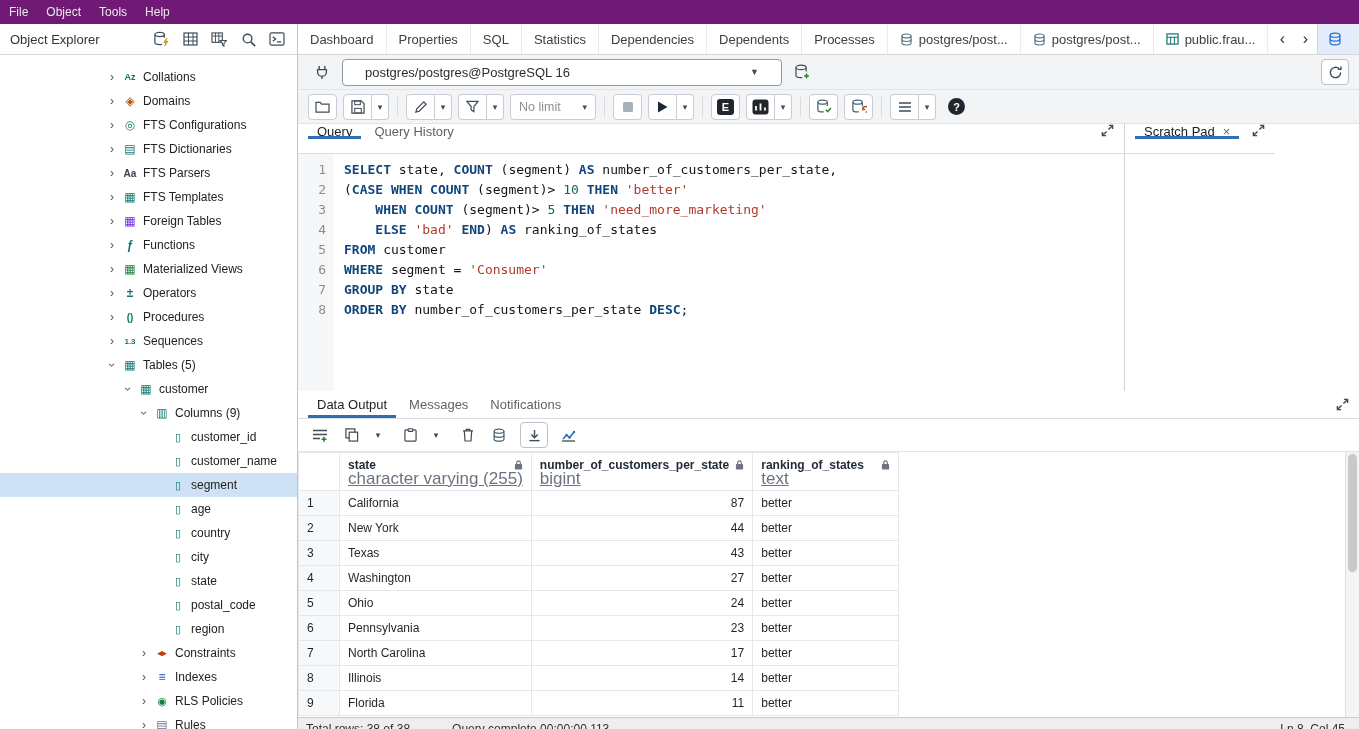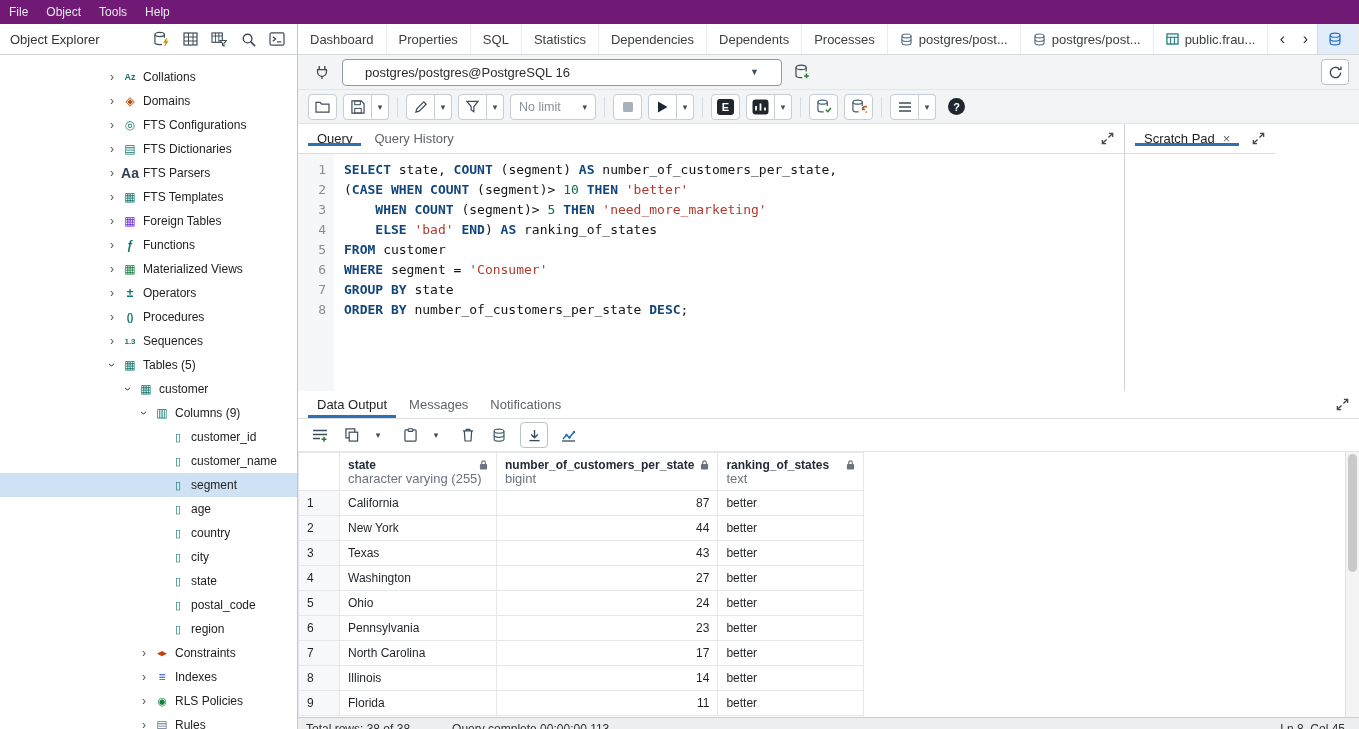--- a/index.html
+++ b/index.html
@@ -48,21 +48,21 @@
   .btn-group { display:flex; }
   .btn-group .btn { border-radius:4px 0 0 4px; }
   .btn-group .seg { width:17px; height:26px; background:#fff; border:1px solid #c6cdd5; border-left:none; border-radius:0 4px 4px 0; display:flex; align-items:center; justify-content:center; cursor:pointer; }
   .btn.select { width:86px; justify-content:space-between; font-size:12.5px; color:#8a9096; padding:0 8px; }
   .badge-dark { width:17px; height:16px; background:#20262e; color:#fff; border-radius:3px; font-size:11px; font-weight:bold; display:flex; align-items:center; justify-content:center; }
   .badge-round { width:17px; height:17px; background:#20262e; color:#fff; border-radius:50%; font-size:11px; font-weight:bold; display:flex; align-items:center; justify-content:center; }
   .tb-sep { width:1px; height:20px; background:#d8dce1; margin:0 2px; }
   
   .workspace { height:268px; flex:none; display:flex; border-top:1px solid #e1e4e8; background:#fff; }
   .query-panel { flex:1; min-width:0; display:flex; flex-direction:column; border-right:1px solid #cfd4d9; }
-  .panel-tabs { height:30px; flex:none; display:flex; align-items:center; border-bottom:1px solid #dadce0; background:#fff; padding-left:8px; }
+  .panel-tabs { height:30px; flex:none; display:flex; align-items:flex-start; border-bottom:1px solid #dadce0; background:#fff; padding-left:8px; }
   .ptab { display:flex; align-items:center; padding:0 11px; font-size:13px; color:#5f6368; position:relative; cursor:pointer; white-space:nowrap; }
   .ptab.active { color:#1c1e21; }
   .ptab.active::after { content:""; position:absolute; left:2px; right:2px; bottom:0; height:3px; background:#2f6fb4; }
   .closex { margin-left:8px; color:#666; font-size:13px; cursor:pointer; }
   .expand-ic { margin-left:auto; width:34px; display:flex; align-items:center; justify-content:center; cursor:pointer; }
   .editor { flex:1; display:flex; overflow:hidden; font-family:"DejaVu Sans Mono", monospace; font-size:13px; }
   .gutter { width:36px; flex:none; background:#f6f7f8; color:#8d8d8d; text-align:right; padding:6px 8px 0 0; line-height:20px; }
   .code { flex:1; padding:6px 0 0 10px; line-height:20px; white-space:pre; color:#141414; overflow:hidden; }
   .tok-k { color:#10457e; font-weight:bold; }
   .tok-s { color:#b03a2e; }
@@ -74,21 +74,21 @@
   .output-toolbar { height:33px; flex:none; display:flex; align-items:center; background:#fff; border-bottom:1px solid #e3e5e8; padding:0 10px; gap:8px; }
   .ot-btn { height:24px; min-width:24px; display:flex; align-items:center; justify-content:center; cursor:pointer; }
   .ot-group { display:flex; align-items:center; gap:2px; }
   .grid-wrap { height:265px; flex:none; display:flex; background:#fff; overflow:hidden; }
   .grid { flex:1; overflow:hidden; }
   table.results { border-collapse:collapse; font-size:12px; table-layout:fixed; }
   table.results th, table.results td { border:1px solid #e5e7ea; padding:0 8px; overflow:hidden; white-space:nowrap; }
   table.results thead th { height:38px; text-align:left; background:#fff; vertical-align:middle; font-weight:normal; }
   .hname { display:flex; align-items:center; font-weight:bold; color:#1f2937; font-size:12px; line-height:14px; }
   .hname .lock { margin-left:auto; padding-left:6px; display:flex; }
-  .htype { color:#6b7280; font-size:13px; line-height:13px; font-weight:normal; }
+  .htype { color:#6b7280; font-size:17px; line-height:13px; font-weight:normal;text-decoration:underline; }
   table.results td { height:25px; color:#1f2328; }
   td.numc, th.numc { background:#f7f8f9; color:#333; }
   td.al-r { text-align:right; }
   .c-num { width:41px; } .c-0 { width:157px; } .c-1 { width:209px; } .c-2 { width:146px; }
   .vscroll { width:14px; flex:none; background:#f4f4f4; border-left:1px solid #e0e0e0; position:relative; }
   .vthumb { position:absolute; top:2px; left:2px; right:2px; height:118px; background:#c9c9c9; border-radius:6px; }
   
   .statusbar { height:22px; flex:none; background:#eceef0; border-top:1px solid #c9ccd0; display:flex; align-items:center; font-size:12px; color:#2f2f2f; padding:0 14px 0 8px; }
   .statusbar .sgap { margin-left:42px; }
 </style>
@@ -165,21 +165,21 @@
         <div class="tree-row" style="padding-left: 104px;">
           <span class="tw-chev"><span>›</span></span>
           <span class="tw-icon">
             <span style="color:#0f766e;font-size:12px;font-weight:normal">▤</span>
           </span>
           <span class="tw-label">FTS Dictionaries</span>
         </div>
         <div class="tree-row" style="padding-left: 104px;">
           <span class="tw-chev"><span>›</span></span>
           <span class="tw-icon">
-            <span style="color:#334155;font-size:14px;font-weight:bold">Aa</span>
+            <span style="color:#334155;font-size:10px;font-weight:bold">Aa</span>
           </span>
           <span class="tw-label">FTS Parsers</span>
         </div>
         <div class="tree-row" style="padding-left: 104px;">
           <span class="tw-chev"><span>›</span></span>
           <span class="tw-icon">
             <span style="color:#0f766e;font-size:12px;font-weight:normal">▦</span>
           </span>
           <span class="tw-label">FTS Templates</span>
         </div>

